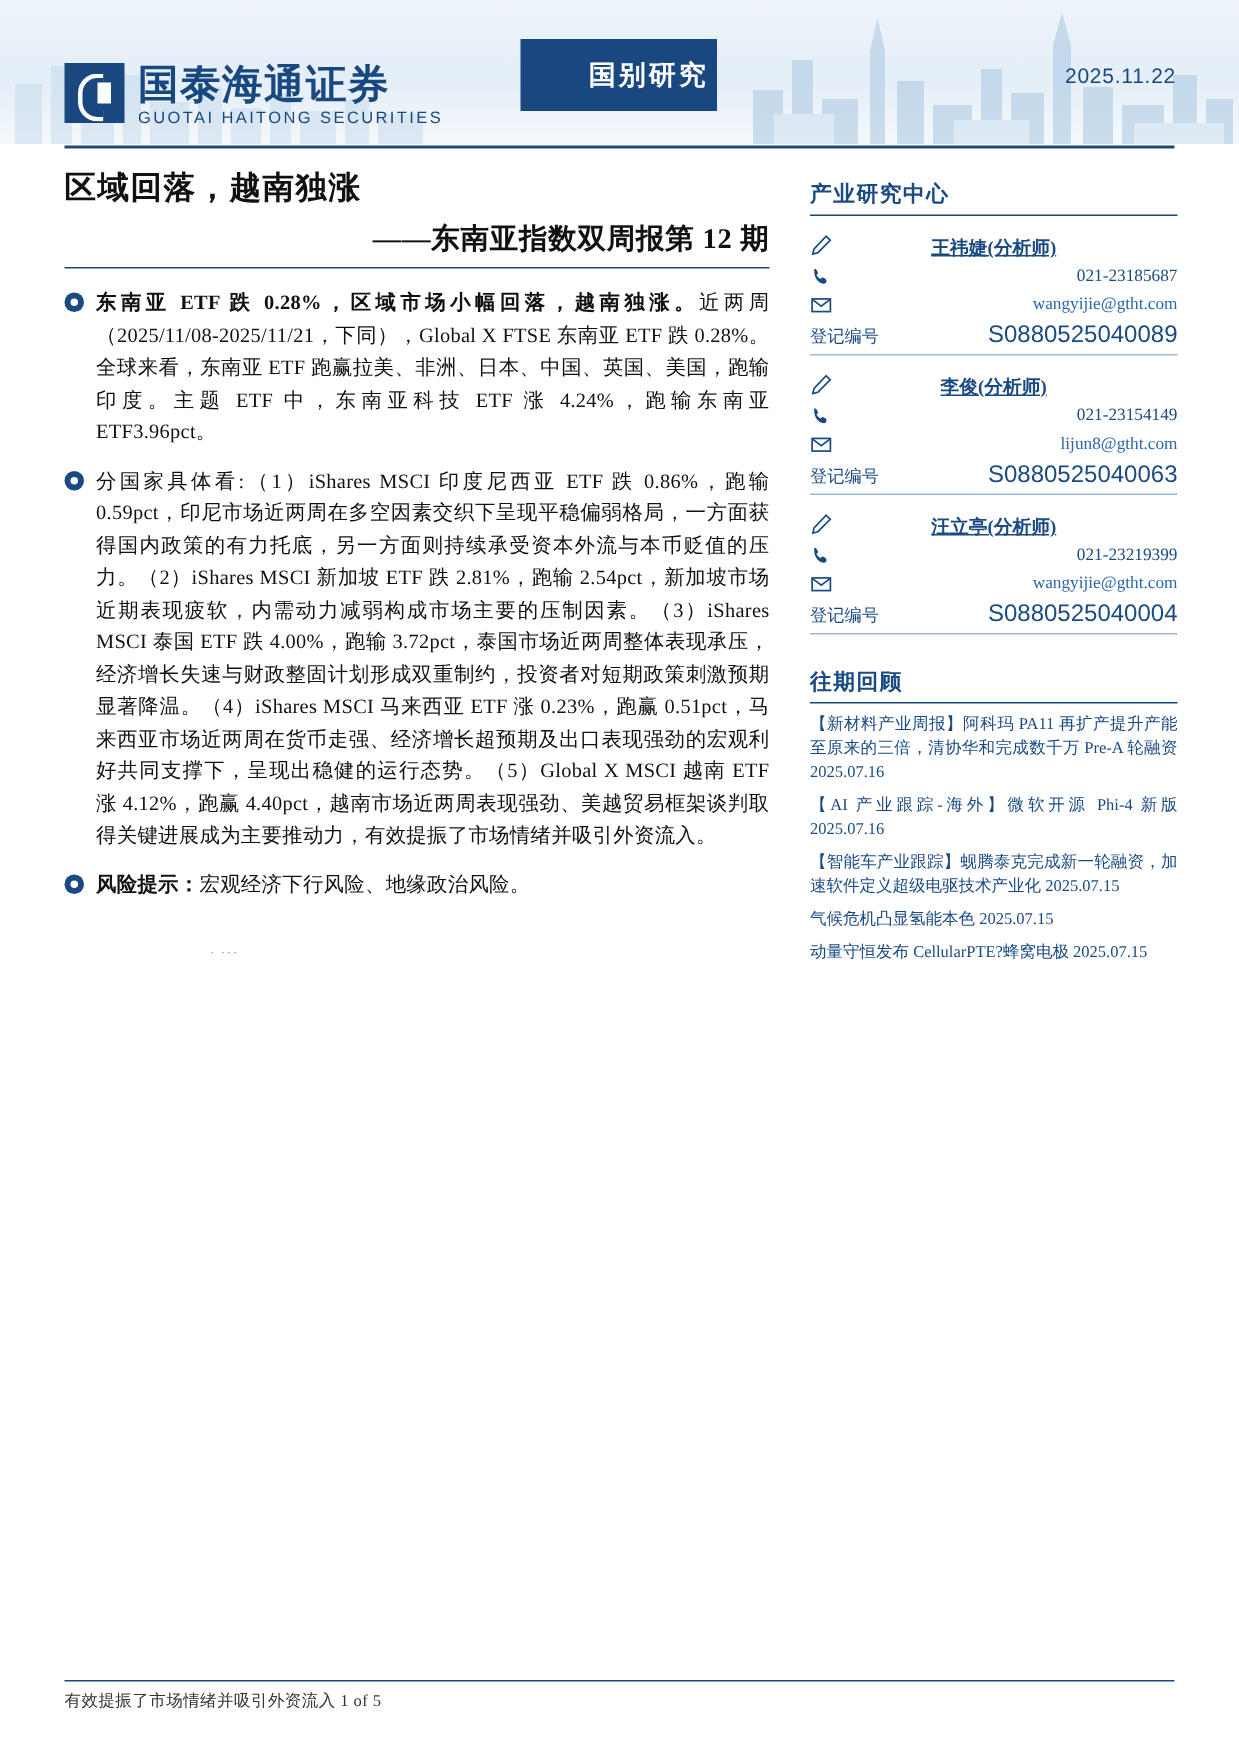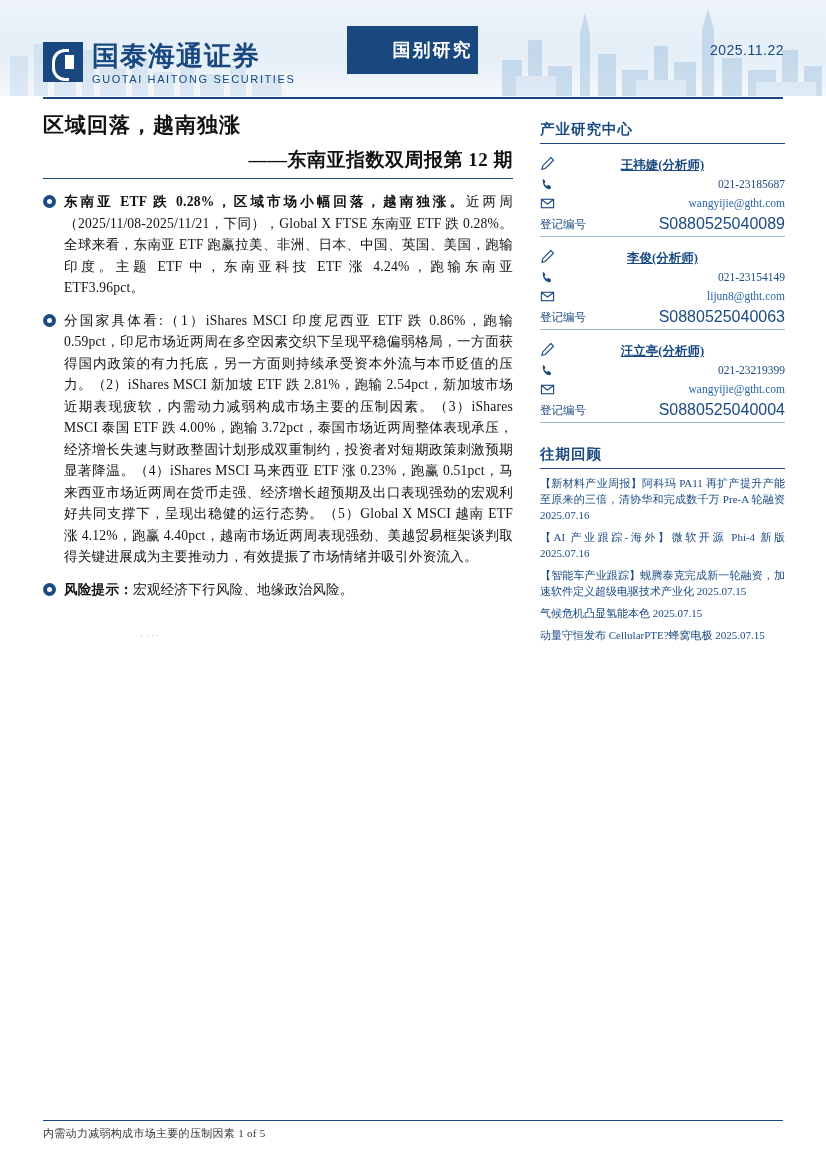--- a/index.html
+++ b/index.html
@@ -502,17 +502,17 @@
     <div class="history-rule"></div>
     <div class="history-item">【新材料产业周报】阿科玛 PA11 再扩产提升产能至原来的三倍，清协华和完成数千万 Pre-A 轮融资  2025.07.16</div>
     <div class="history-item">【AI 产业跟踪-海外】微软开源 Phi-4 新版  2025.07.16</div>
     <div class="history-item">【智能车产业跟踪】蚬腾泰克完成新一轮融资，加速软件定义超级电驱技术产业化  2025.07.15</div>
     <div class="history-item">气候危机凸显氢能本色  2025.07.15</div>
     <div class="history-item">动量守恒发布 CellularPTE?蜂窝电极  2025.07.15</div>
   </div>
 
   <div class="footer-rule"></div>
   <div class="footer-text">
-    <span>内需动力减弱构成市场主要的压制因素</span>
+    <span>有效提振了市场情绪并吸引外资流入</span>
     <span>1 of 5</span>
   </div>
 
 </div>
 
 </body></html>

